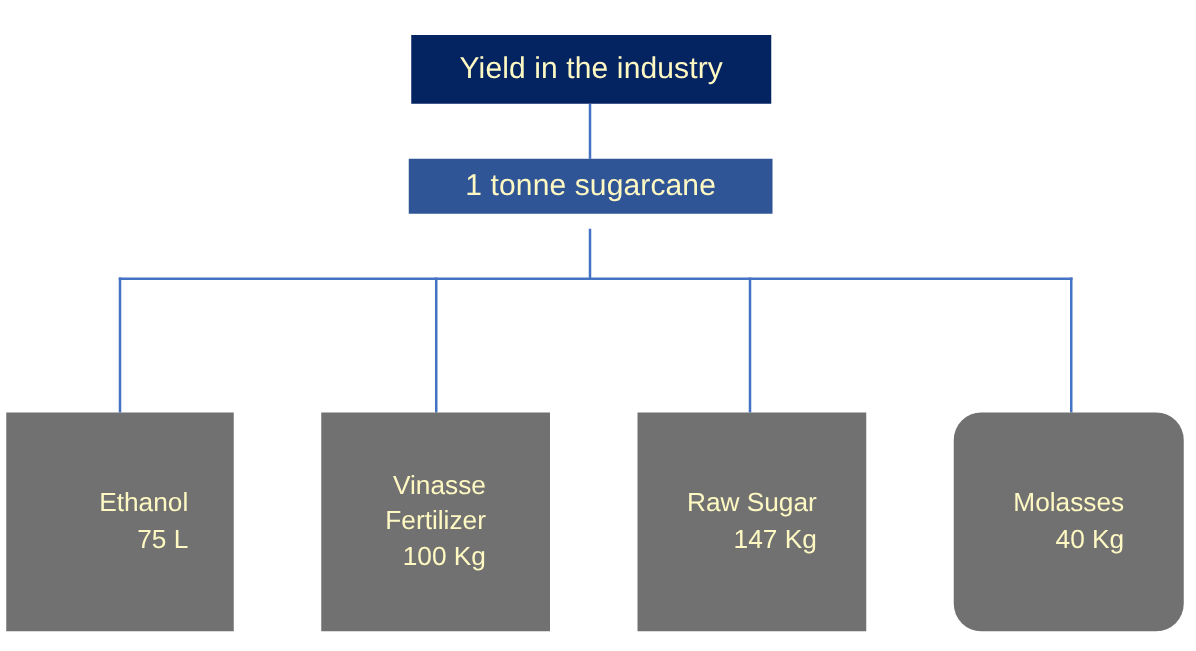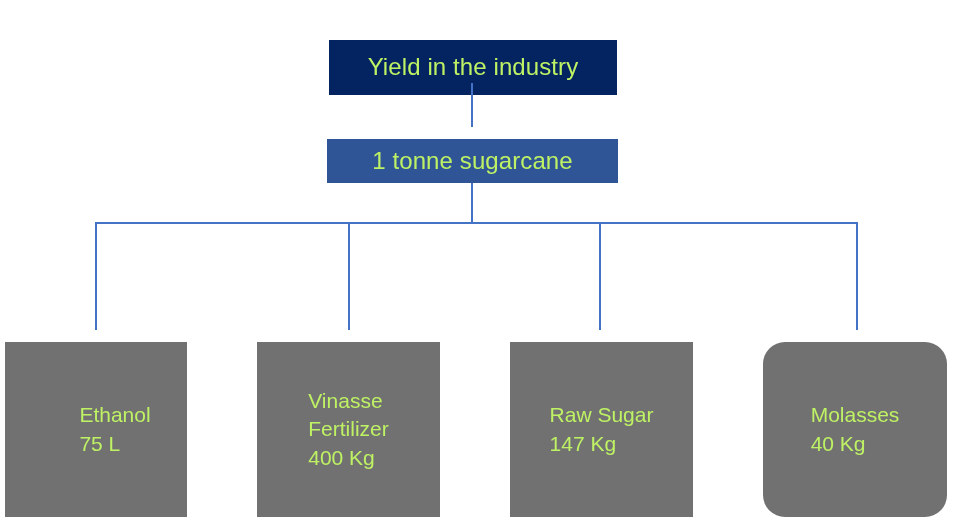--- a/index.html
+++ b/index.html
@@ -19,26 +19,25 @@
     overflow: hidden;
   }
 
   
   .node {
     position: absolute;
     box-sizing: border-box;
     display: flex;
     align-items: center;
     justify-content: center;
-    text-align: left;
-    color: #bef264;
+    text-align: right;
+    color: #fef9c3;
     line-height: 1.18;
     white-space: pre-line;
     user-select: none;
-    margin-top: 12px;
   }
 
   .node-root {
     left: 329px;
     top: 28px;
     width: 288px;
     height: 55px;
     background: #032361;
     font-size: 24px;
     letter-spacing: .1px;
@@ -105,19 +104,19 @@
 
   <div class="conn conn-v drop-0"></div>
   <div class="conn conn-v drop-1"></div>
   <div class="conn conn-v drop-2"></div>
   <div class="conn conn-v drop-3"></div>
 
   <div class="node node-output out-0">Ethanol
 75 L</div>
   <div class="node node-output out-1">Vinasse
 Fertilizer
-400 Kg</div>
+100 Kg</div>
   <div class="node node-output out-2">Raw Sugar
 147 Kg</div>
   <div class="node node-output out-3">Molasses
 40 Kg</div>
 
 </div>
 
 </body></html>

